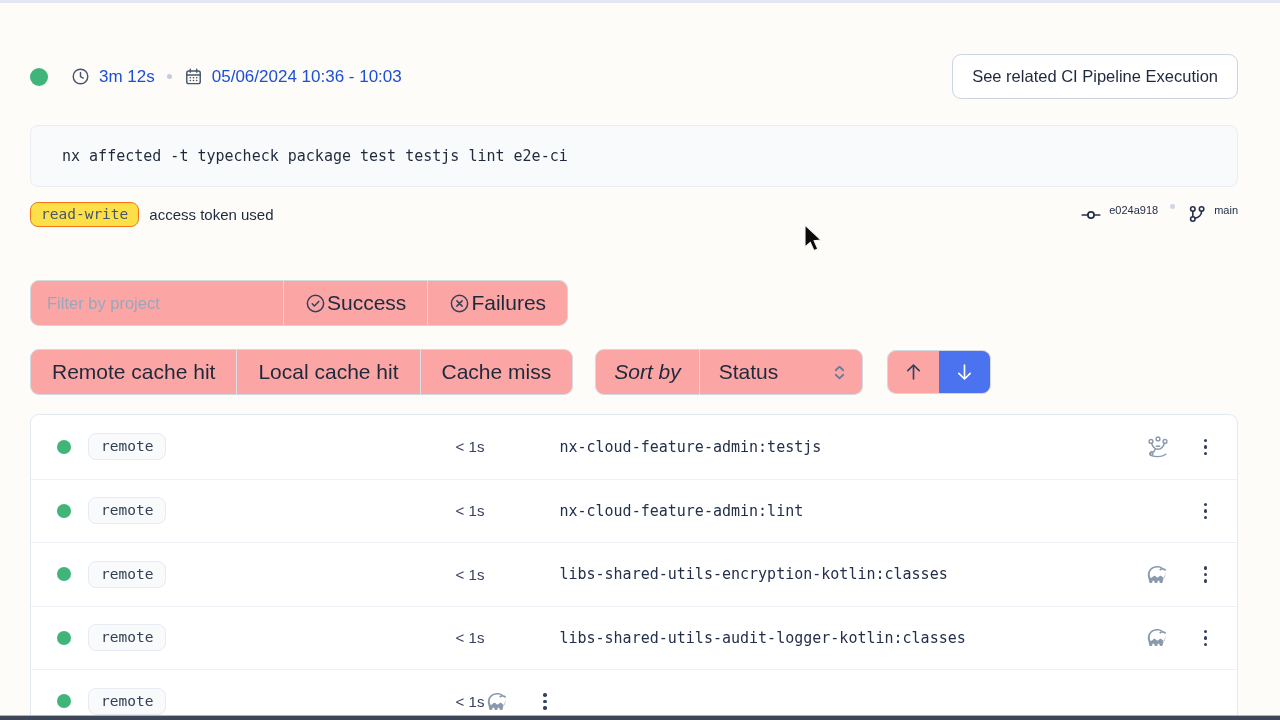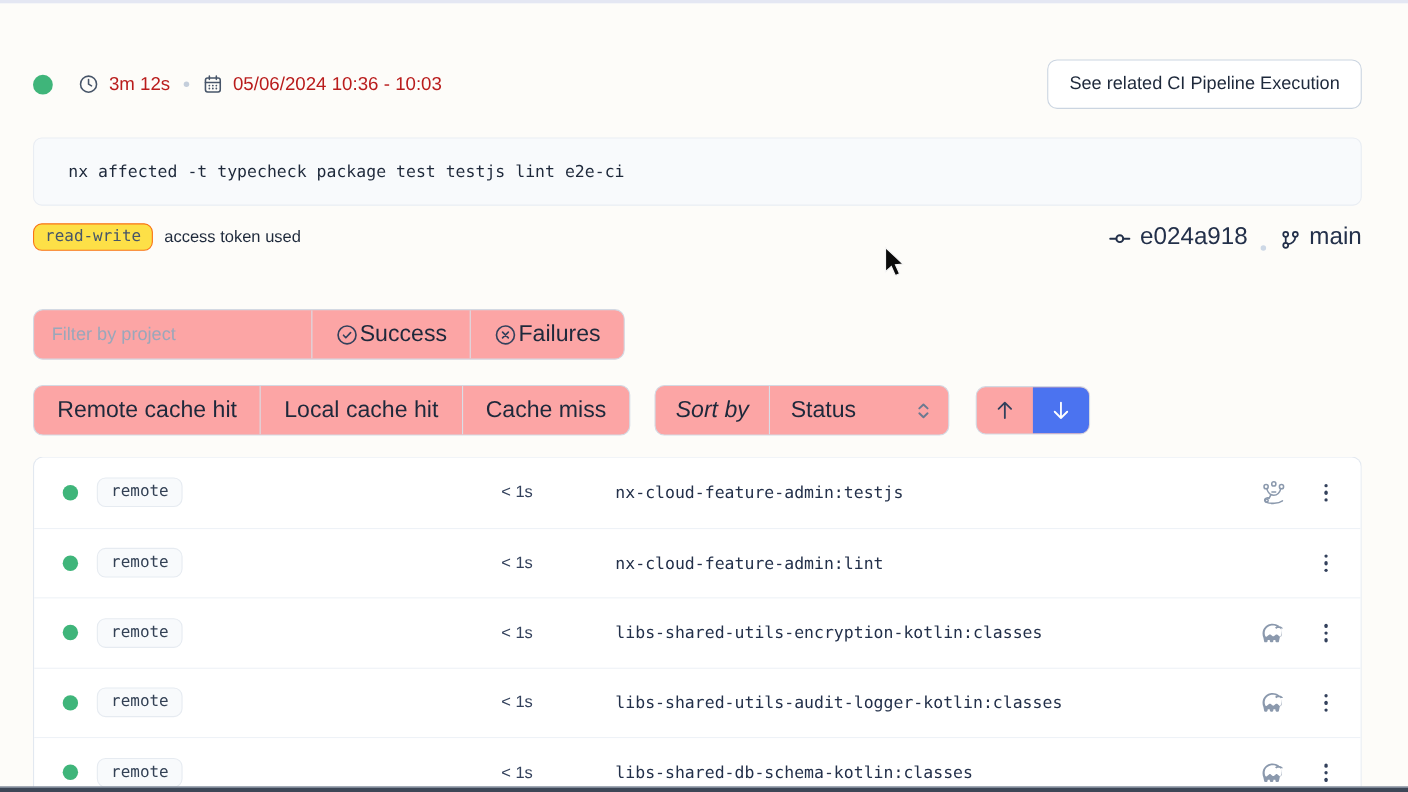--- a/index.html
+++ b/index.html
@@ -11,21 +11,21 @@
     color:#1e293b;
   }
   .top-line { position:absolute; top:0; left:0; right:0; height:3px; background:#e4e7f3; }
   .page { padding:0 42px 0 30px; }
 
   
   .header { display:flex; justify-content:space-between; align-items:center; margin-top:54px; }
   .header-left { display:flex; align-items:center; }
   .status-dot { width:18px; height:18px; border-radius:50%; background:#3fb57a; margin-right:23px; }
   .page-title { font-size:29px; font-weight:700; color:#23304a; letter-spacing:-0.3px; margin-right:30px; }
-  .meta { display:flex; align-items:center; font-size:17px; color:#b91c1c; }
+  .meta { display:flex; align-items:center; font-size:17px; color:#1d4ed8; }
   .meta svg { margin-right:9px; }
   .sep-dot { width:5px; height:5px; border-radius:50%; background:#c4cedb; margin:0 12px; }
   .related-btn {
     background:#fff; border:1px solid #cbd5e1; border-radius:9px;
     padding:12px 19px; font-size:16.5px; color:#1e293b;
     font-family:inherit; cursor:pointer;
   }
 
   
   .cmd-block {
@@ -35,21 +35,21 @@
 
   
   .token-row { margin-top:15px; display:flex; justify-content:space-between; align-items:center; }
   .token-left { display:flex; align-items:center; }
   .token-pill {
     font-family:"DejaVu Sans Mono", monospace; font-size:14.5px; color:#475569;
     background:#fde047; border:1px solid #f97316; border-radius:8px;
     padding:3px 10px 4px; margin-right:10px;
   }
   .token-text { font-size:15px; color:#1e293b; }
-  .vcs { display:flex; align-items:flex-end; font-size:22px; color:#23304a; }
+  .vcs { display:flex; align-items:flex-start; font-size:11px; color:#23304a; }
   .vcs svg { margin-right:7px; }
   .vcs .sep-dot { background:#cdd8e6; }
 
   
   .filter-row { margin-top:53px; display:flex; }
   .cache-row { margin-top:23px; display:flex; align-items:center; }
   .seg-group {
     display:inline-flex; align-items:stretch; background:#fca5a5;
     border:1px solid #d3d9e3; border-radius:9px; overflow:hidden;
   }
@@ -273,21 +273,20 @@
           <i></i>
           <i></i>
           <i></i>
         </button>
   </div>
 
   <div class="task-row">
     <span class="row-dot"></span>
     <span class="row-badge">remote</span>
     <span class="row-time">&lt; 1s</span>
-    <span class="row-name">libs-shared-db-schema-kotlin:classes</span>
     <span class="tool-icon">
   <svg width="25" height="25" viewBox="0 0 24 24" fill="currentColor">
     <path d="M20.6 8.1c-1.4-2.3-4.2-2.9-6.1-1.6l-.9.7 1 1.2.7-.5c1.1-.7 2.7-.4 3.5.9.9 1.5 1 3.7.2 5.9-.2.6-.9.8-1.4.4l-1.9-1.6c-.5-.4-1.2-.4-1.6 0l-1.3 1.1c-.5.4-1.1.4-1.6 0l-1.3-1.1c-.5-.4-1.1-.4-1.6 0L6.4 15c-.5.4-1.2.2-1.4-.4-.9-2.5-.5-5.3 1.3-7.1 2.6-2.6 7-2.8 9.9-.7l.9-1.1C13.5 3.1 8.2 3.3 5 6.5c-2.5 2.5-3 6.3-1.6 9.6l.7 3.4c.1.4.4.6.8.6h1.3c.4 0 .7-.3.8-.7l.2-1.3h1.7l.2 1.3c.1.4.4.7.8.7h1.3c.4 0 .7-.3.8-.7l.2-1.3h1.6l.2 1.3c.1.4.4.7.8.7h1.3c.4 0 .7-.2.8-.6l.8-3.6c1.8-2.6 2.1-5.6.9-7.8z"></path>
     <circle cx="14.6" cy="10" r="0.9" fill="#fdfcf9"></circle>
   </svg>
 </span>
     <button class="kebab">
           <i></i>
           <i></i>
           <i></i>

